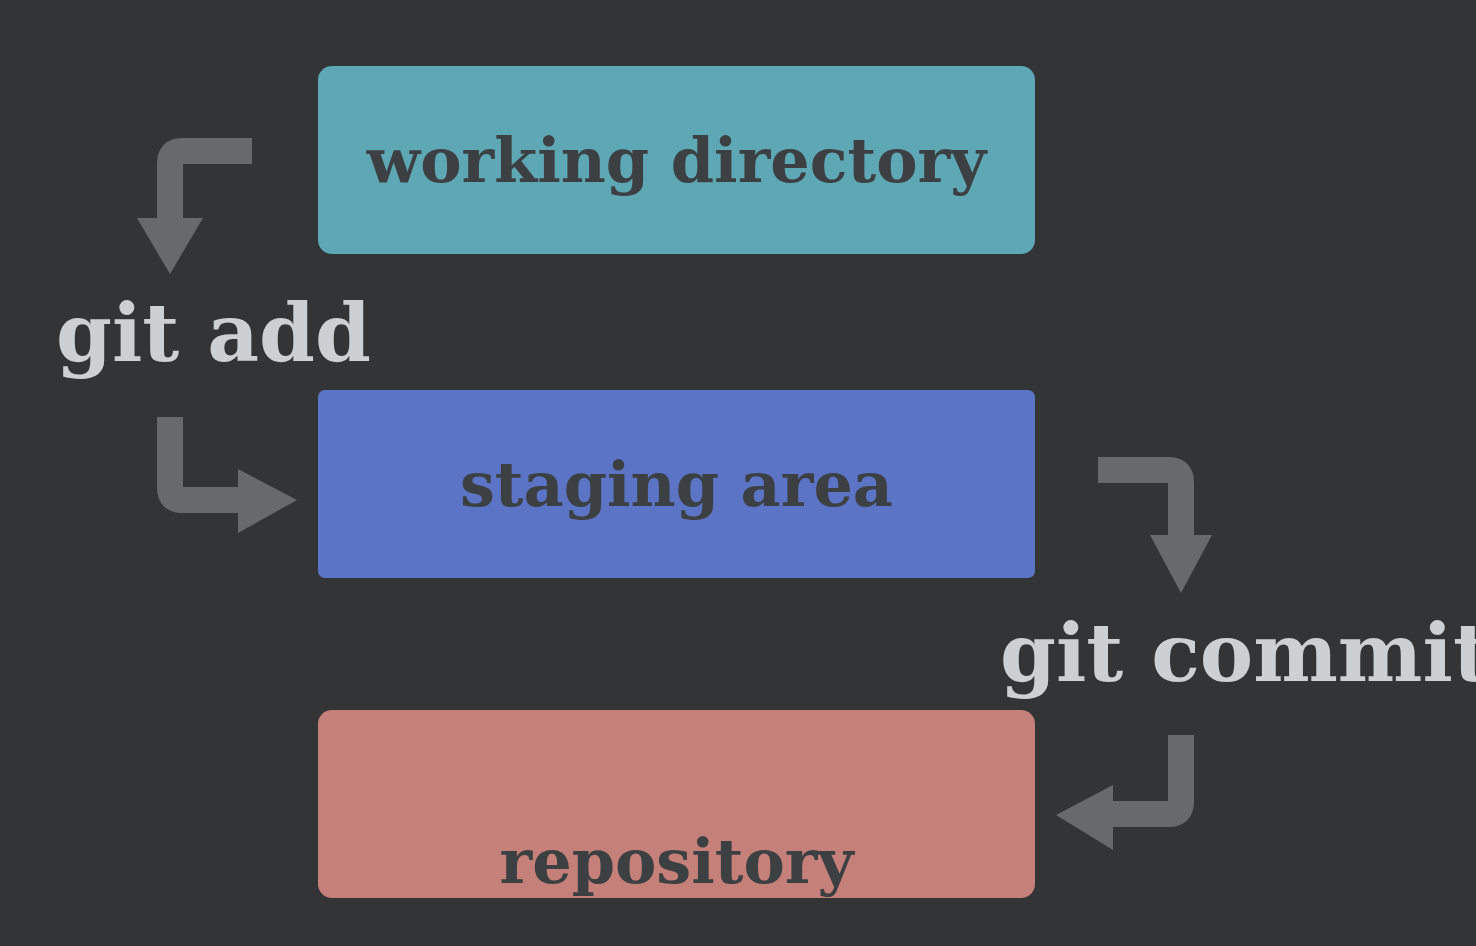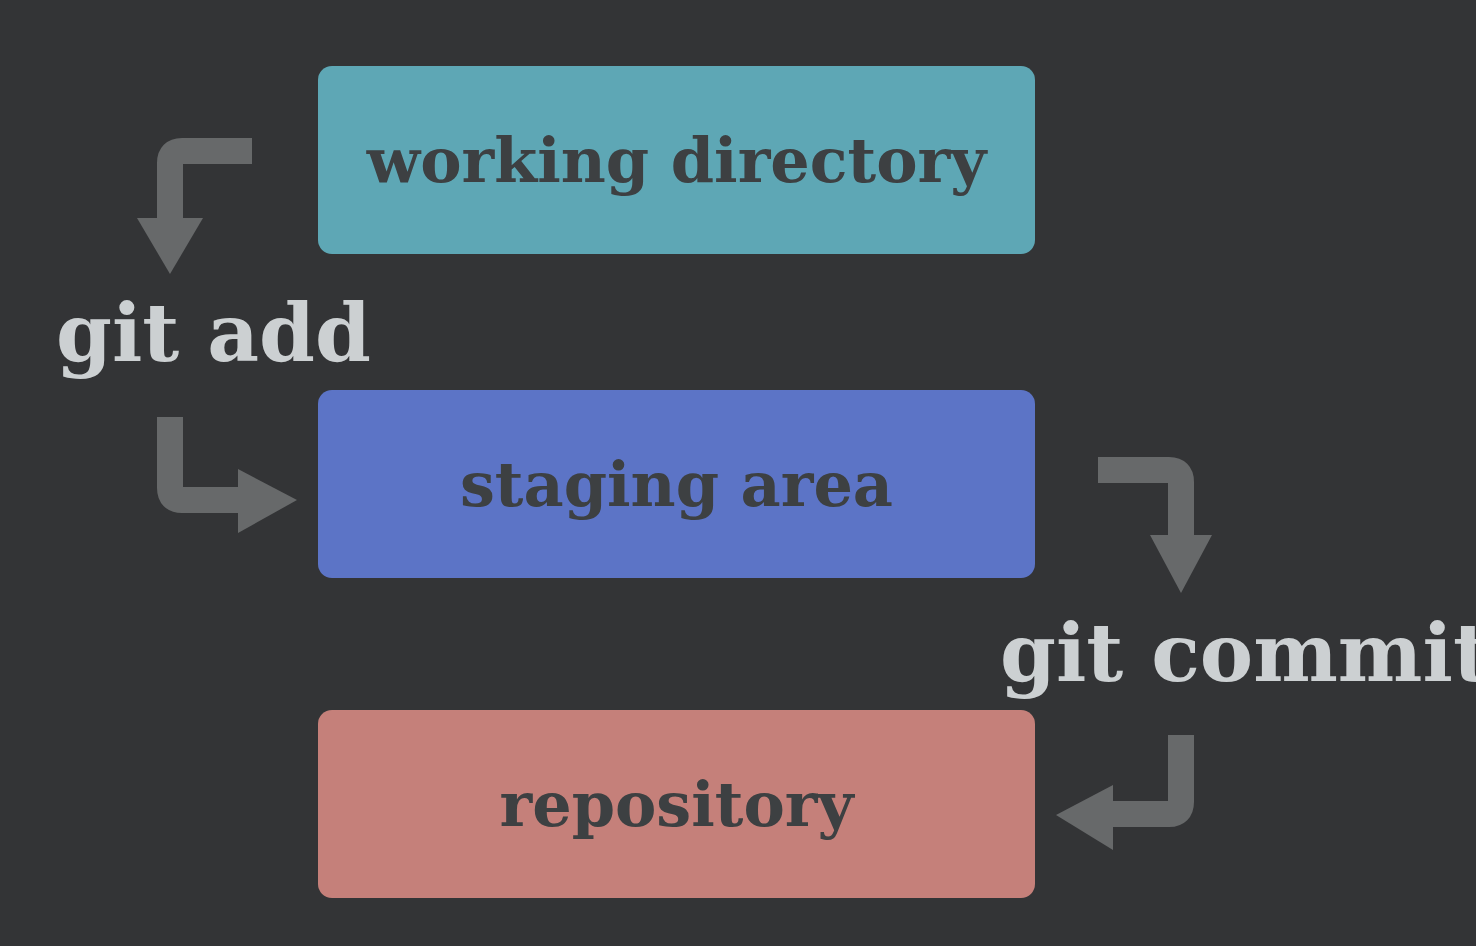--- a/index.html
+++ b/index.html
@@ -27,21 +27,21 @@
   }
   .box-label {
     font-weight: bold;
     font-size: 62px;
     letter-spacing: 0px;
     color: var(--color-box-text, #3d4042);
     white-space: nowrap;
   }
   #box-working-directory { top: 66px; }
   #box-staging-area      { top: 390px; }
-  #box-repository        { top: 710px; }
+  #box-repository        { top: 710px; align-items: flex-end; }
 
   .cmd-label {
     position: absolute;
     font-weight: bold;
     font-size: 80px;
     line-height: 1;
     color: var(--color-label-text, #ccd0d2);
     white-space: nowrap;
   }
   #label-git-add    { left: 56px;  top: 293px; }
@@ -64,21 +64,21 @@
 </style>
 </head>
 <body>
 
 <div id="canvas">
 
   <div class="box" id="box-working-directory" style="background-color: rgb(94, 167, 181);">
     <span class="box-label">working directory</span>
   </div>
 
-  <div class="box" id="box-staging-area" style="background-color: rgb(92, 116, 198);">
+  <div class="box" id="box-staging-area" style="background-color: rgb(92, 116, 198); border-radius: 7px;">
     <span class="box-label">staging area</span>
   </div>
 
   <div class="box" id="box-repository" style="background-color: rgb(197, 128, 122);">
     <span class="box-label">repository</span>
   </div>
 
   <div class="cmd-label" id="label-git-add">git add</div>
 
   <div class="cmd-label" id="label-git-commit">git commit</div>

